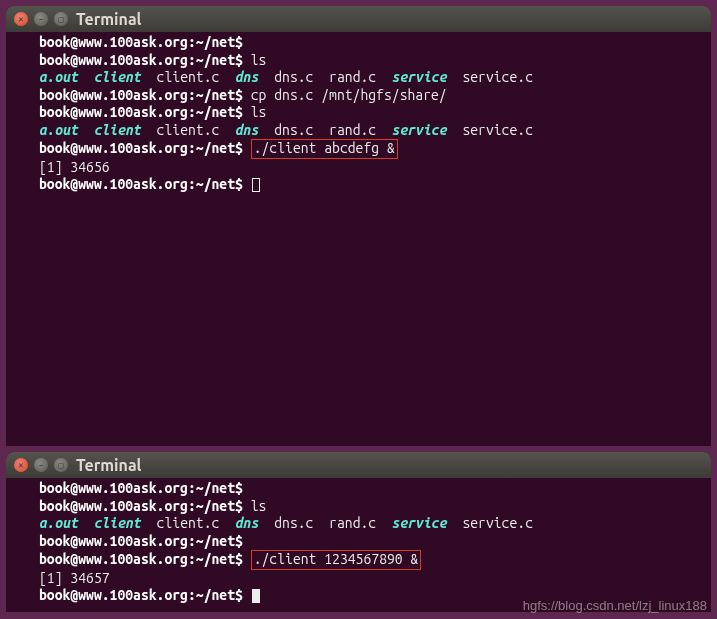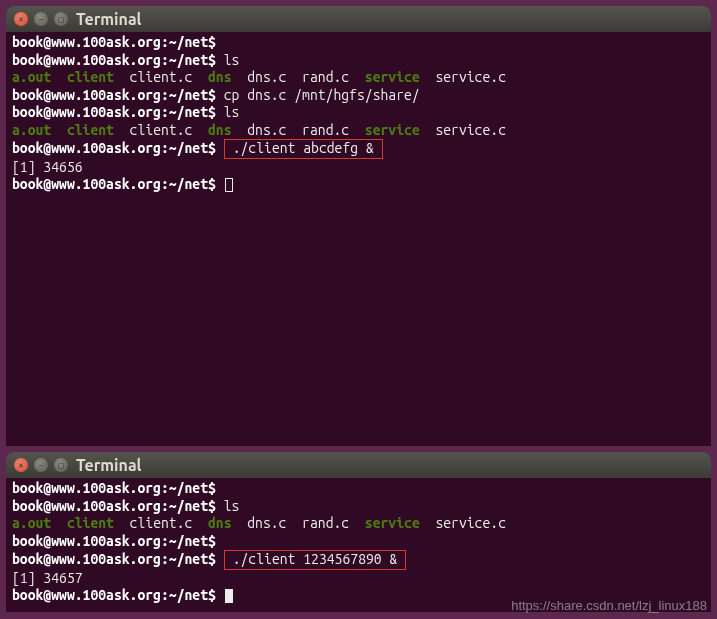--- a/index.html
+++ b/index.html
@@ -54,25 +54,25 @@
   }
   .term-body {
     padding: 2px 6px;
     color: #eeeeec;
     line-height: 1.25;
     white-space: pre;
     overflow: hidden;
   }
   .prompt { color: #ffffff; }
   .prompt .user { font-weight: bold; }
-  .green { color: #4d7c0f; font-weight: bold; }
-  .line { display: block; }
+  .green { color: #5eead4; font-weight: bold; font-style: italic; }
+  .line { display: block; margin-left: 27px; }
   .redbox {
     border: 1px solid #d63a2c;
-    padding: 0 8px;
+    padding: 0 2px;
     display: inline-block;
   }
   .cursor {
     display: inline-block;
     width: 8px;
     height: 14px;
     border: 1px solid #eeeeec;
     vertical-align: text-bottom;
     margin-left: 1px;
   }
@@ -109,13 +109,13 @@
     <div class="window-controls">
       <div class="btn-circle btn-close">✕</div>
       <div class="btn-circle btn-min">–</div>
       <div class="btn-circle btn-max">▢</div>
     </div>
     <span class="title-text">Terminal</span>
   </div>
   <div class="term-body" id="tbody-1"><span class="line"><span class="prompt"><span class="user">book@www.100ask.org:~/net$</span></span> </span><span class="line"><span class="prompt"><span class="user">book@www.100ask.org:~/net$</span></span> ls</span><span class="line"><span class="green">a.out</span>  <span class="green">client</span>  client.c  <span class="green">dns</span>  dns.c  rand.c  <span class="green">service</span>  service.c</span><span class="line"><span class="prompt"><span class="user">book@www.100ask.org:~/net$</span></span> </span><span class="line"><span class="prompt"><span class="user">book@www.100ask.org:~/net$</span></span> <span class="redbox">./client 1234567890 &amp;</span></span><span class="line">[1] 34657</span><span class="line"><span class="prompt"><span class="user">book@www.100ask.org:~/net$</span></span> <span class="cursor solid"></span></span></div>
 </div>
 
-<div class="watermark">https://share.csdn.net/lzj_linux188</div>
+<div class="watermark">hgfs://blog.csdn.net/lzj_linux188</div>
 
 </body></html>

